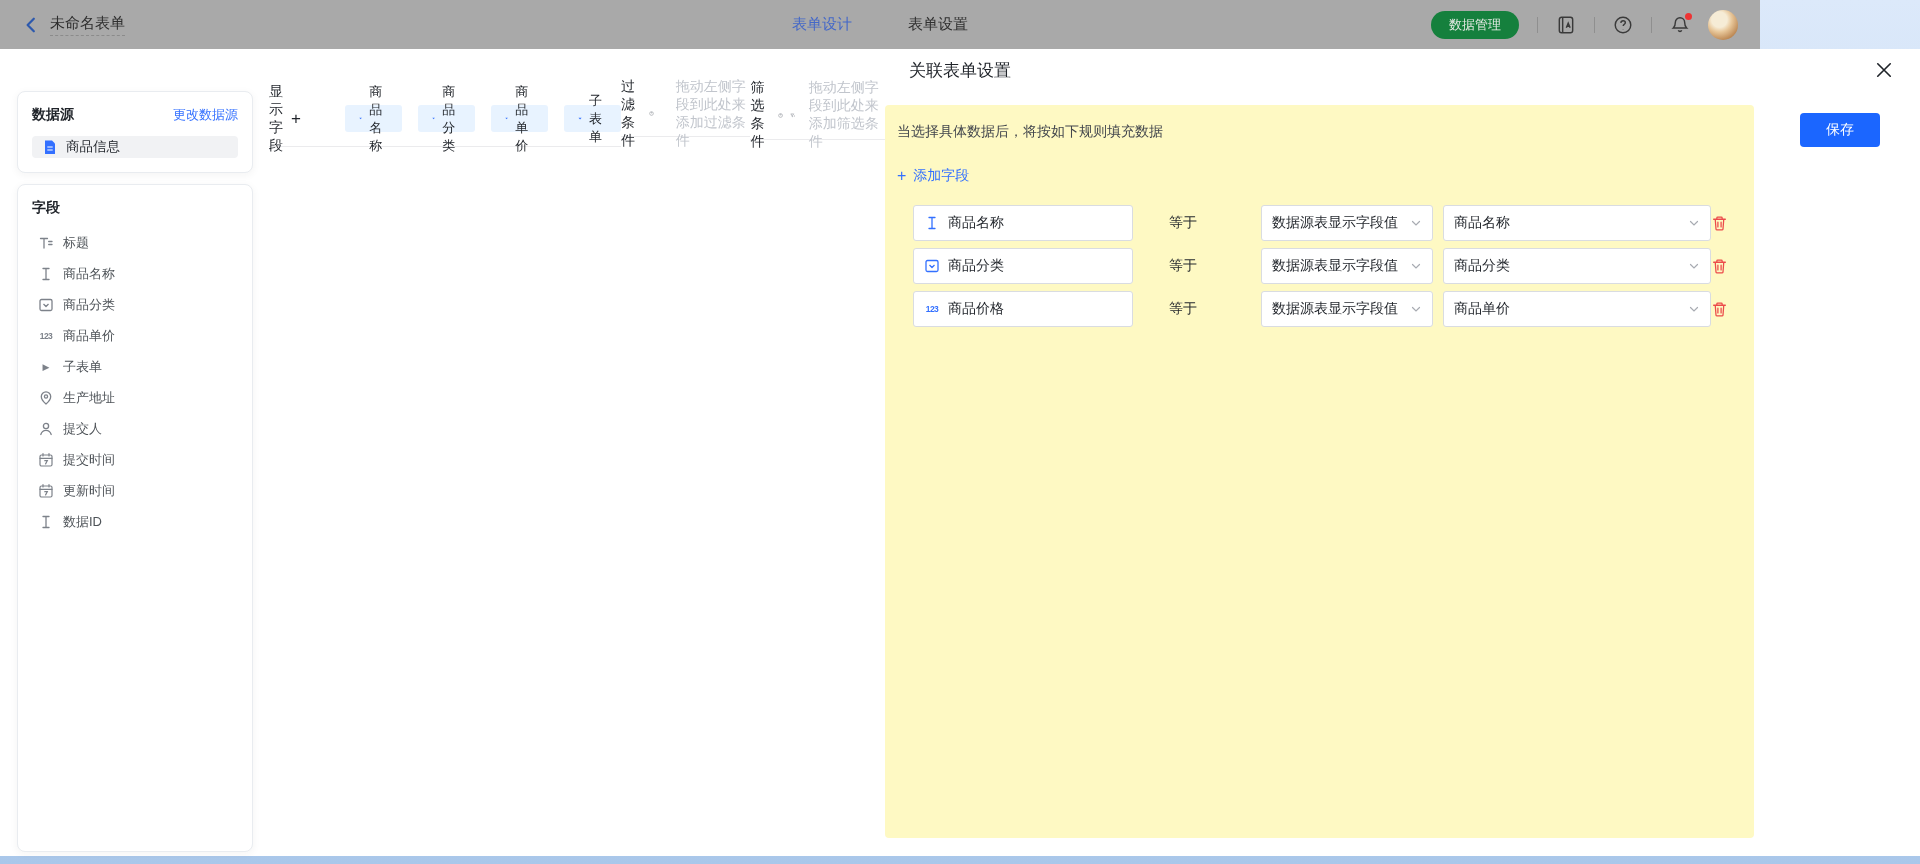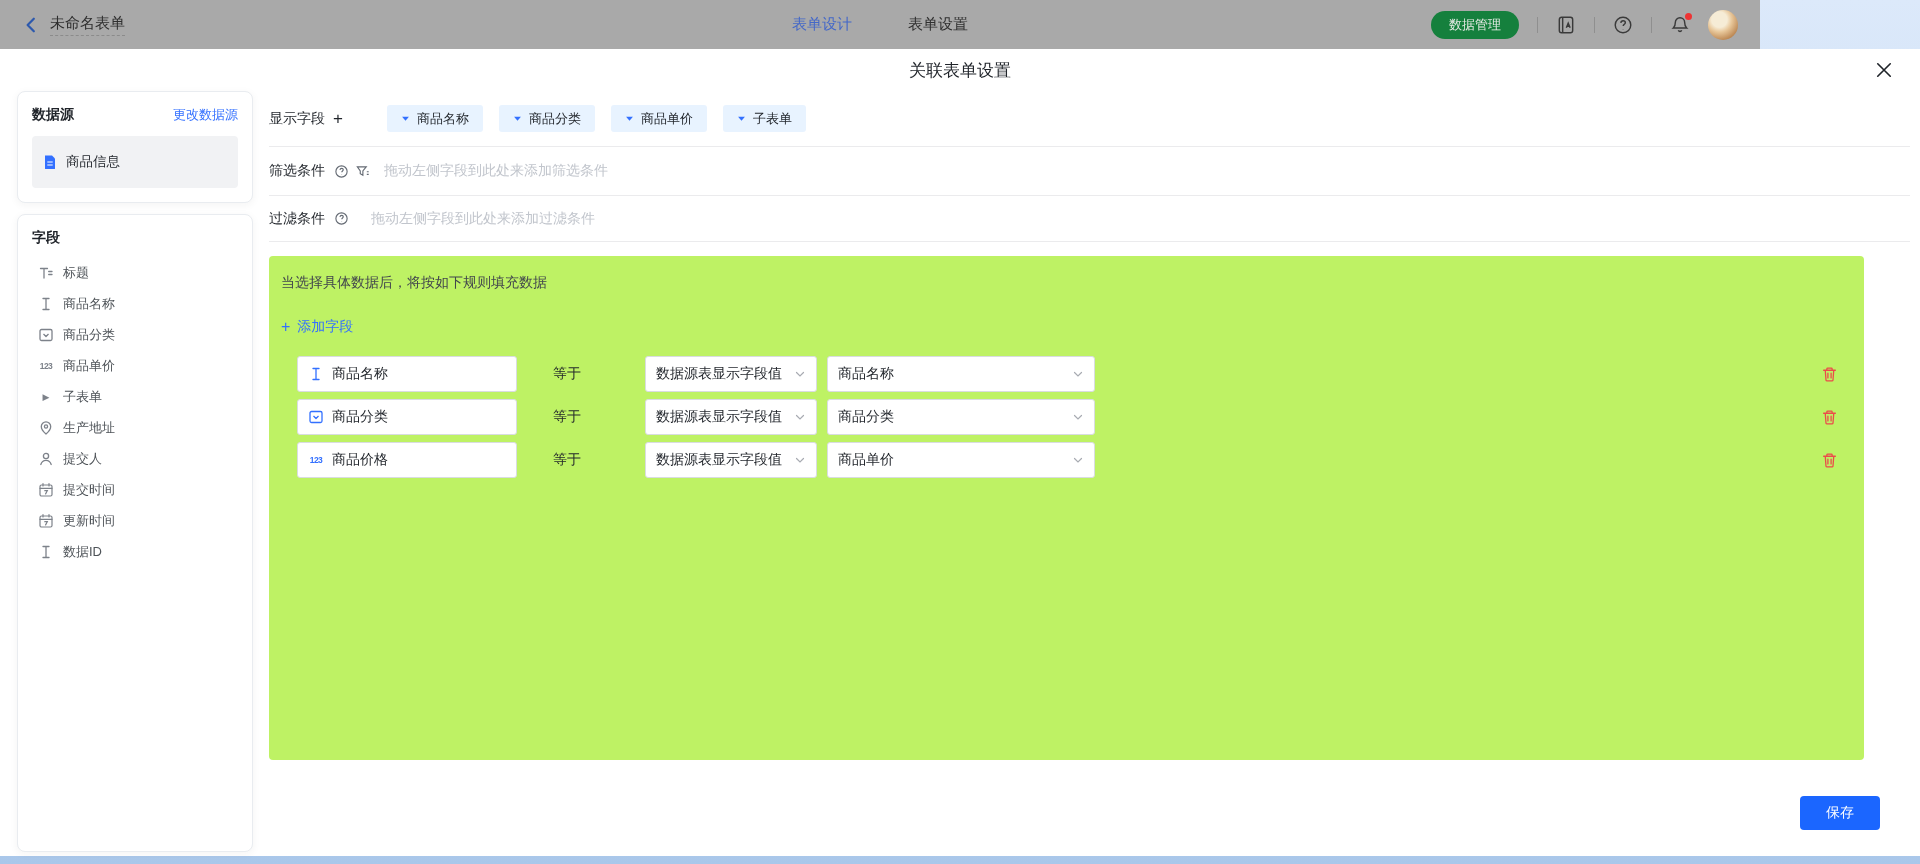--- a/index.html
+++ b/index.html
@@ -39,47 +39,47 @@
   .modal-body { flex:1; display:flex; min-height:0; padding-left:17px; }
 
   
   .sidebar { width:236px; display:flex; flex-direction:column; gap:11px; padding-bottom:4px; }
   .card { background:#fff; border:1px solid #e9ecf0; border-radius:8px;
     box-shadow:0 2px 8px rgba(31,35,41,.05); padding:14px 14px; }
   .card.grow { flex:1; }
   .card-head { display:flex; align-items:center; justify-content:space-between; }
   .card-title { font-size:14px; font-weight:700; color:#1f2329; }
   .link { font-size:13px; color:#3370ff; cursor:pointer; }
-  .ds-item { margin-top:12px; height:52px; background:#f1f2f4; border-radius:4px;
+  .ds-item { margin-top:12px; height:22px; background:#f1f2f4; border-radius:4px;
     display:flex; align-items:center; gap:8px; padding:8px 10px; cursor:pointer; }
   .ds-item .icn { width:16px; height:16px; }
   .ds-label { font-size:13.5px; color:#1f2329; }
   .field-list { margin-top:10px; display:flex; flex-direction:column; }
   .field-item { height:31px; display:flex; align-items:center; gap:9px; padding:0 6px;
     cursor:grab; border-radius:4px; }
   .field-item .icn { width:16px; height:16px; color:#7d828a; flex:none; }
   .field-label { font-size:13px; color:#4e5358; }
 
   
-  .main { flex:1; min-width:0; display:flex; flex-direction:column; padding:0 10px 4px 16px; }
+  .main { flex:1; min-width:0; display:flex; flex-direction:row; padding:0 10px 4px 16px; }
   .cond-row { display:flex; align-items:center; border-bottom:1px solid #ebebed; }
   .row-display { height:56px; }
   .row-filter  { height:46px; }
   .row-screen  { height:49px; }
   .cond-label { font-size:14px; color:#1f2329; }
   .plus-glyph { font-size:17px; color:#1f2329; margin-left:8px; cursor:pointer; }
   .tags { display:flex; align-items:center; gap:16px; margin-left:44px; }
   .tag { height:27px; background:#e8f3ff; border-radius:3px; padding:0 14px;
     display:flex; align-items:center; gap:7px; font-size:13px; color:#1f2329; cursor:pointer; }
   .tag .icn { width:9px; height:9px; color:#3370ff; }
   .cond-icn { width:15px; height:15px; color:#646a73; margin-left:9px; }
   .cond-icn svg { width:100%; height:100%; }
   .drop-hint { font-size:14px; color:#c1c5cc; margin-left:22px; }
 
-  .panel { margin:14px 46px 14px 0; flex:1; background:#bef264; border-radius:4px;
+  .panel { margin:14px 46px 14px 0; flex:1; background:#fef9c3; border-radius:4px;
     padding:18px 14px 0 12px; min-height:0; }
   .panel-hint { font-size:14px; color:#42464d; }
   .add-field { margin-top:26px; display:inline-flex; align-items:center; gap:7px;
     color:#3370ff; font-size:14px; cursor:pointer; }
   .add-field .plus { font-size:16px; }
   .rules { margin-top:20px; display:flex; flex-direction:column; gap:7px; }
   .rule-row { display:flex; align-items:center; height:36px; }
   .rule-field { width:220px; height:36px; background:#fff; border:1px solid #d9dce1;
     border-radius:3px; display:flex; align-items:center; gap:8px; padding:0 10px; margin-left:16px; }
   .rule-field .icn { width:16px; height:16px; color:#3370ff; flex:none; }
@@ -301,48 +301,48 @@
               <span class="icn ">
                 <svg viewBox="0 0 10 10">
                   <path fill="currentColor" d="M1.2 3h7.6L5 7.6z"></path>
                 </svg>
               </span>
               <span>子表单</span>
             </span>
           </div>
       </div>
 
+      <div class="cond-row row-filter">
+        <span class="cond-label">过滤条件</span>
+        <span class="cond-icn">
+          <svg viewBox="0 0 16 16" fill="none" stroke="currentColor" stroke-width="1.2">
+              <circle cx="8" cy="8" r="6"></circle>
+              <path d="M6.3 6.3c.2-1 1-1.6 1.9-1.6 1 0 1.7.7 1.7 1.5 0 1.2-1.6 1.3-1.6 2.5M8.1 11.2v.3"></path>
+            </svg>
+        </span>
+        <span class="drop-hint">拖动左侧字段到此处来添加过滤条件</span>
+      </div>
+
       <div class="cond-row row-screen">
         <span class="cond-label">筛选条件</span>
         <span class="cond-icn">
           <svg viewBox="0 0 16 16" fill="none" stroke="currentColor" stroke-width="1.2">
               <circle cx="8" cy="8" r="6"></circle>
               <path d="M6.3 6.3c.2-1 1-1.6 1.9-1.6 1 0 1.7.7 1.7 1.5 0 1.2-1.6 1.3-1.6 2.5M8.1 11.2v.3"></path>
             </svg>
         </span>
         <span class="cond-icn" style="margin-left:6px">
           <svg viewBox="0 0 16 16" fill="none" stroke="currentColor" stroke-width="1.2">
               <path d="M2.5 3h9.5L8.4 7.3v4.8l-2.8-1.7V7.3z"></path>
               <path d="M12.6 8.2h2M12.6 11h2"></path>
             </svg>
         </span>
         <span class="drop-hint" style="margin-left:14px">拖动左侧字段到此处来添加筛选条件</span>
       </div>
 
-      <div class="cond-row row-filter">
-        <span class="cond-label">过滤条件</span>
-        <span class="cond-icn">
-          <svg viewBox="0 0 16 16" fill="none" stroke="currentColor" stroke-width="1.2">
-              <circle cx="8" cy="8" r="6"></circle>
-              <path d="M6.3 6.3c.2-1 1-1.6 1.9-1.6 1 0 1.7.7 1.7 1.5 0 1.2-1.6 1.3-1.6 2.5M8.1 11.2v.3"></path>
-            </svg>
-        </span>
-        <span class="drop-hint">拖动左侧字段到此处来添加过滤条件</span>
-      </div>
-
       <div class="panel">
         <div class="panel-hint">当选择具体数据后，将按如下规则填充数据</div>
         <div class="add-field">
           <span class="plus">+</span>
           <span>添加字段</span>
         </div>
         <div class="rules">
             <div class="rule-row">
               <div class="rule-field">
                 <span class="icn ">

